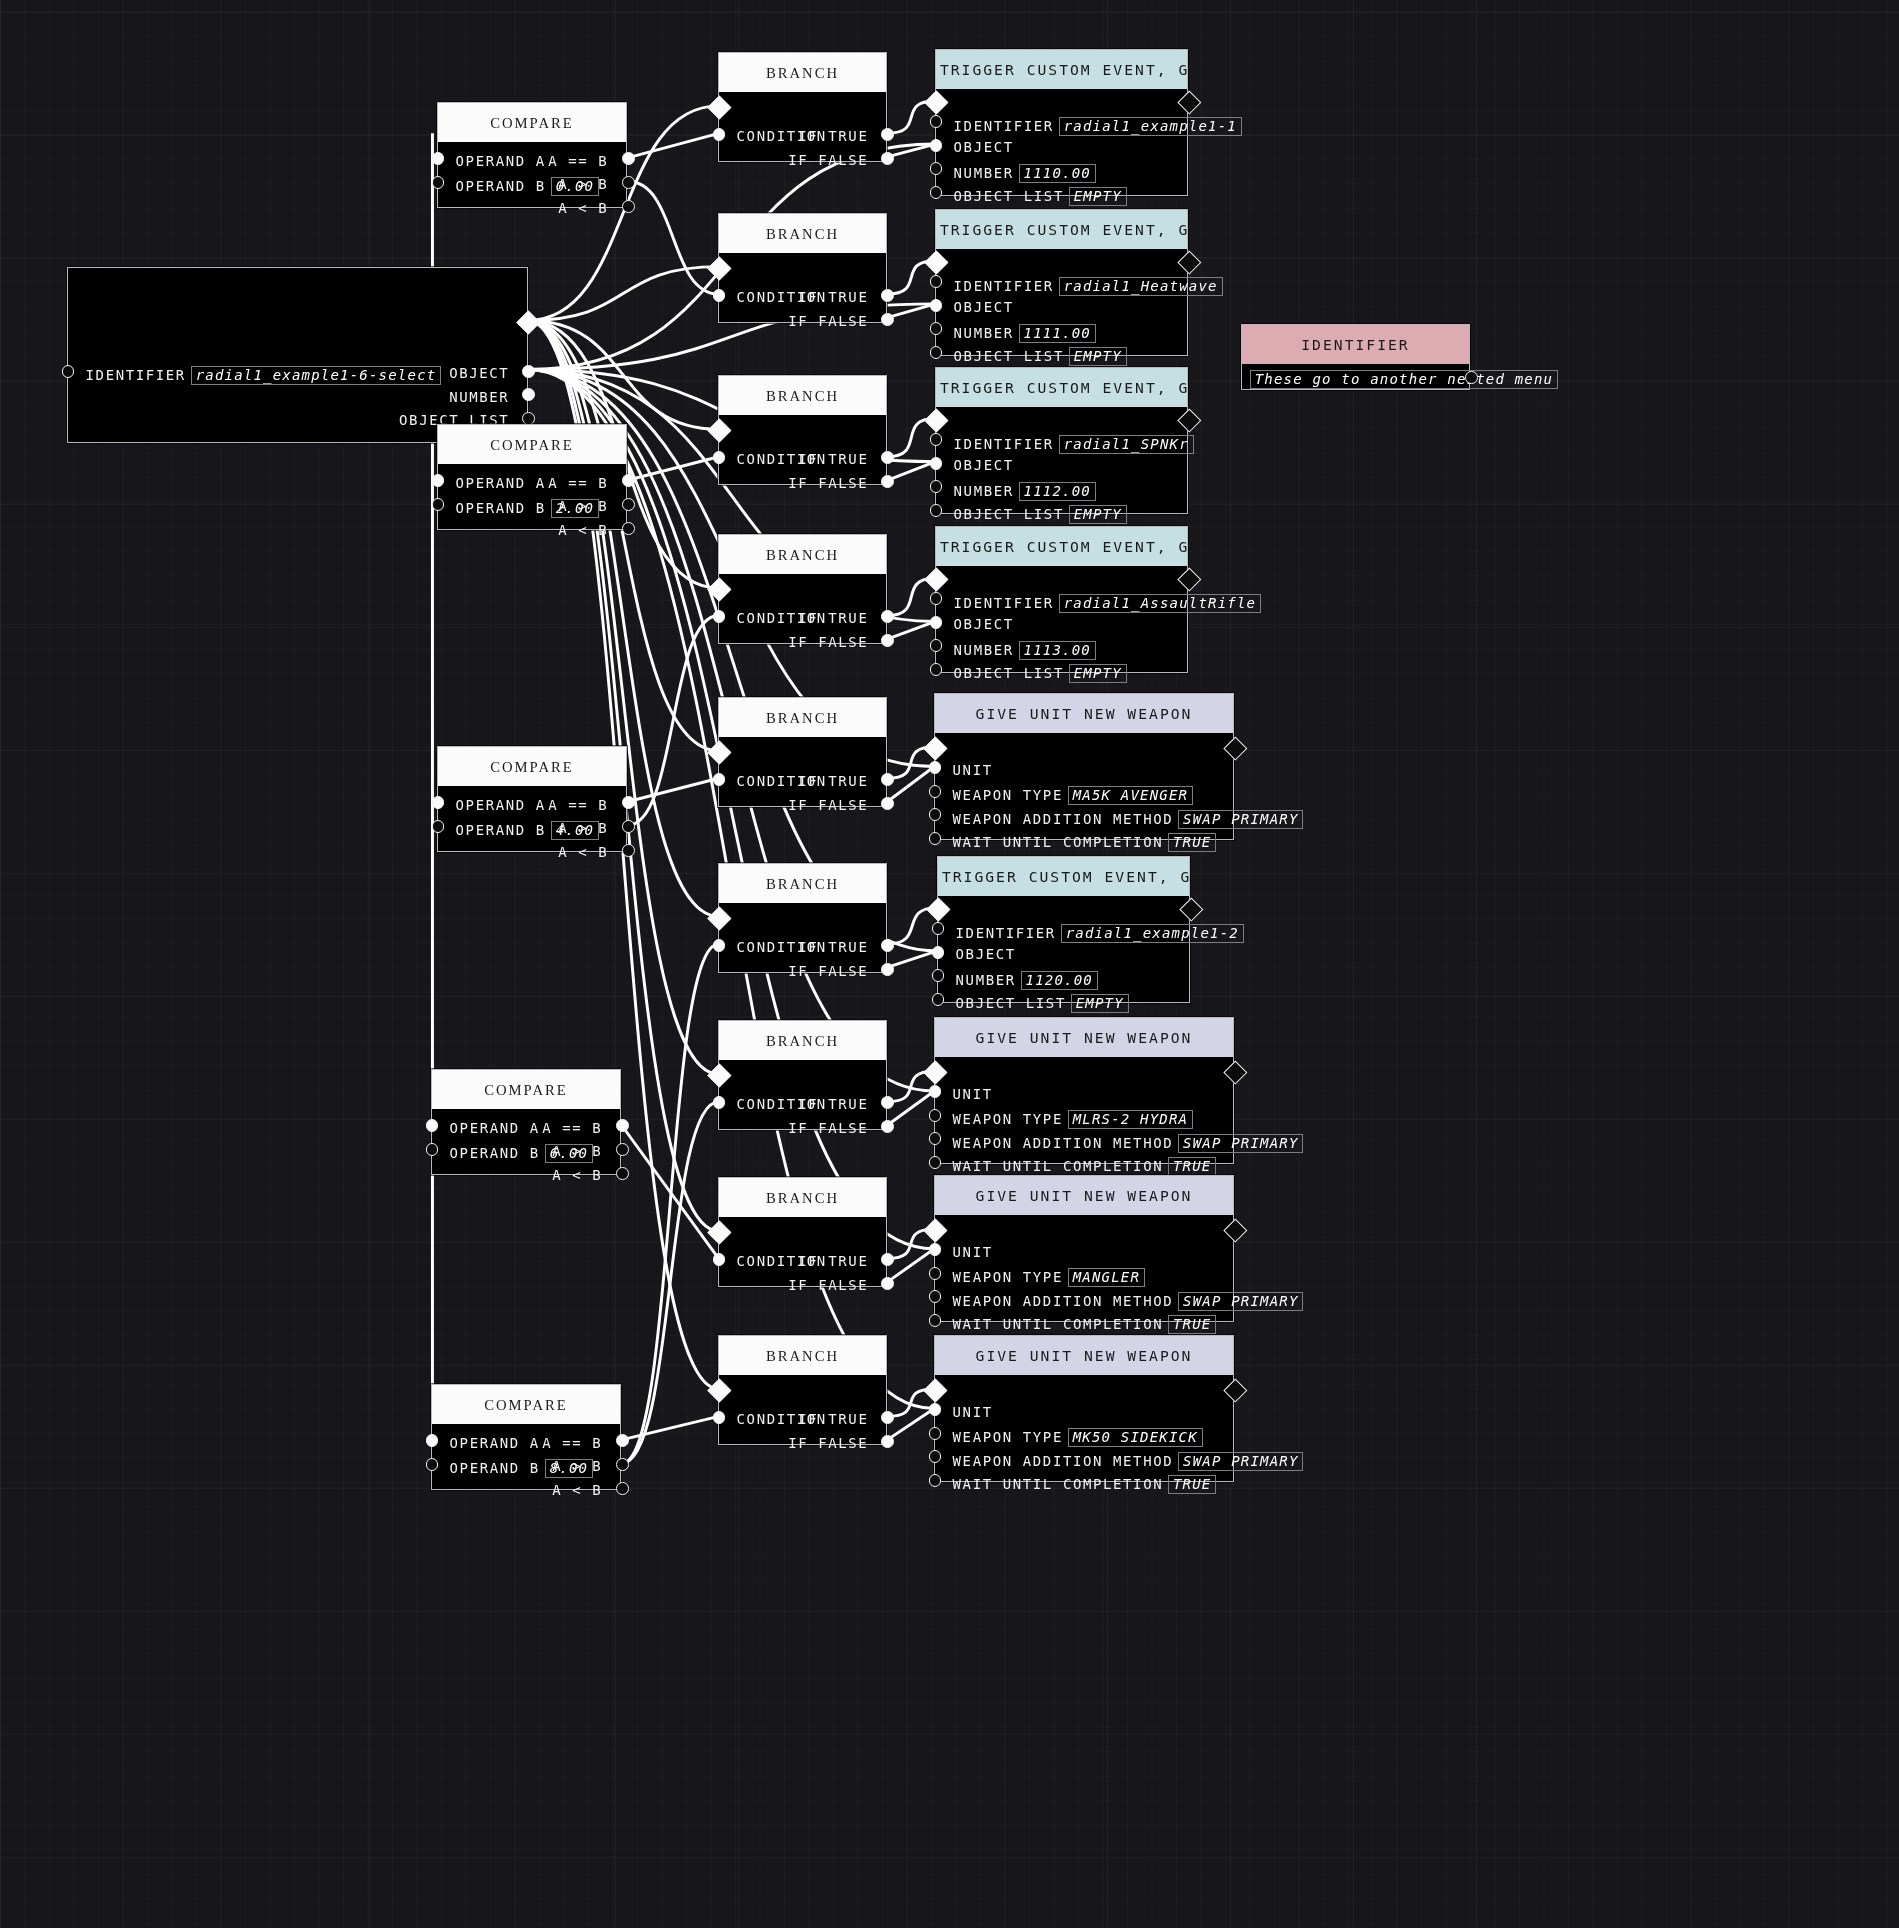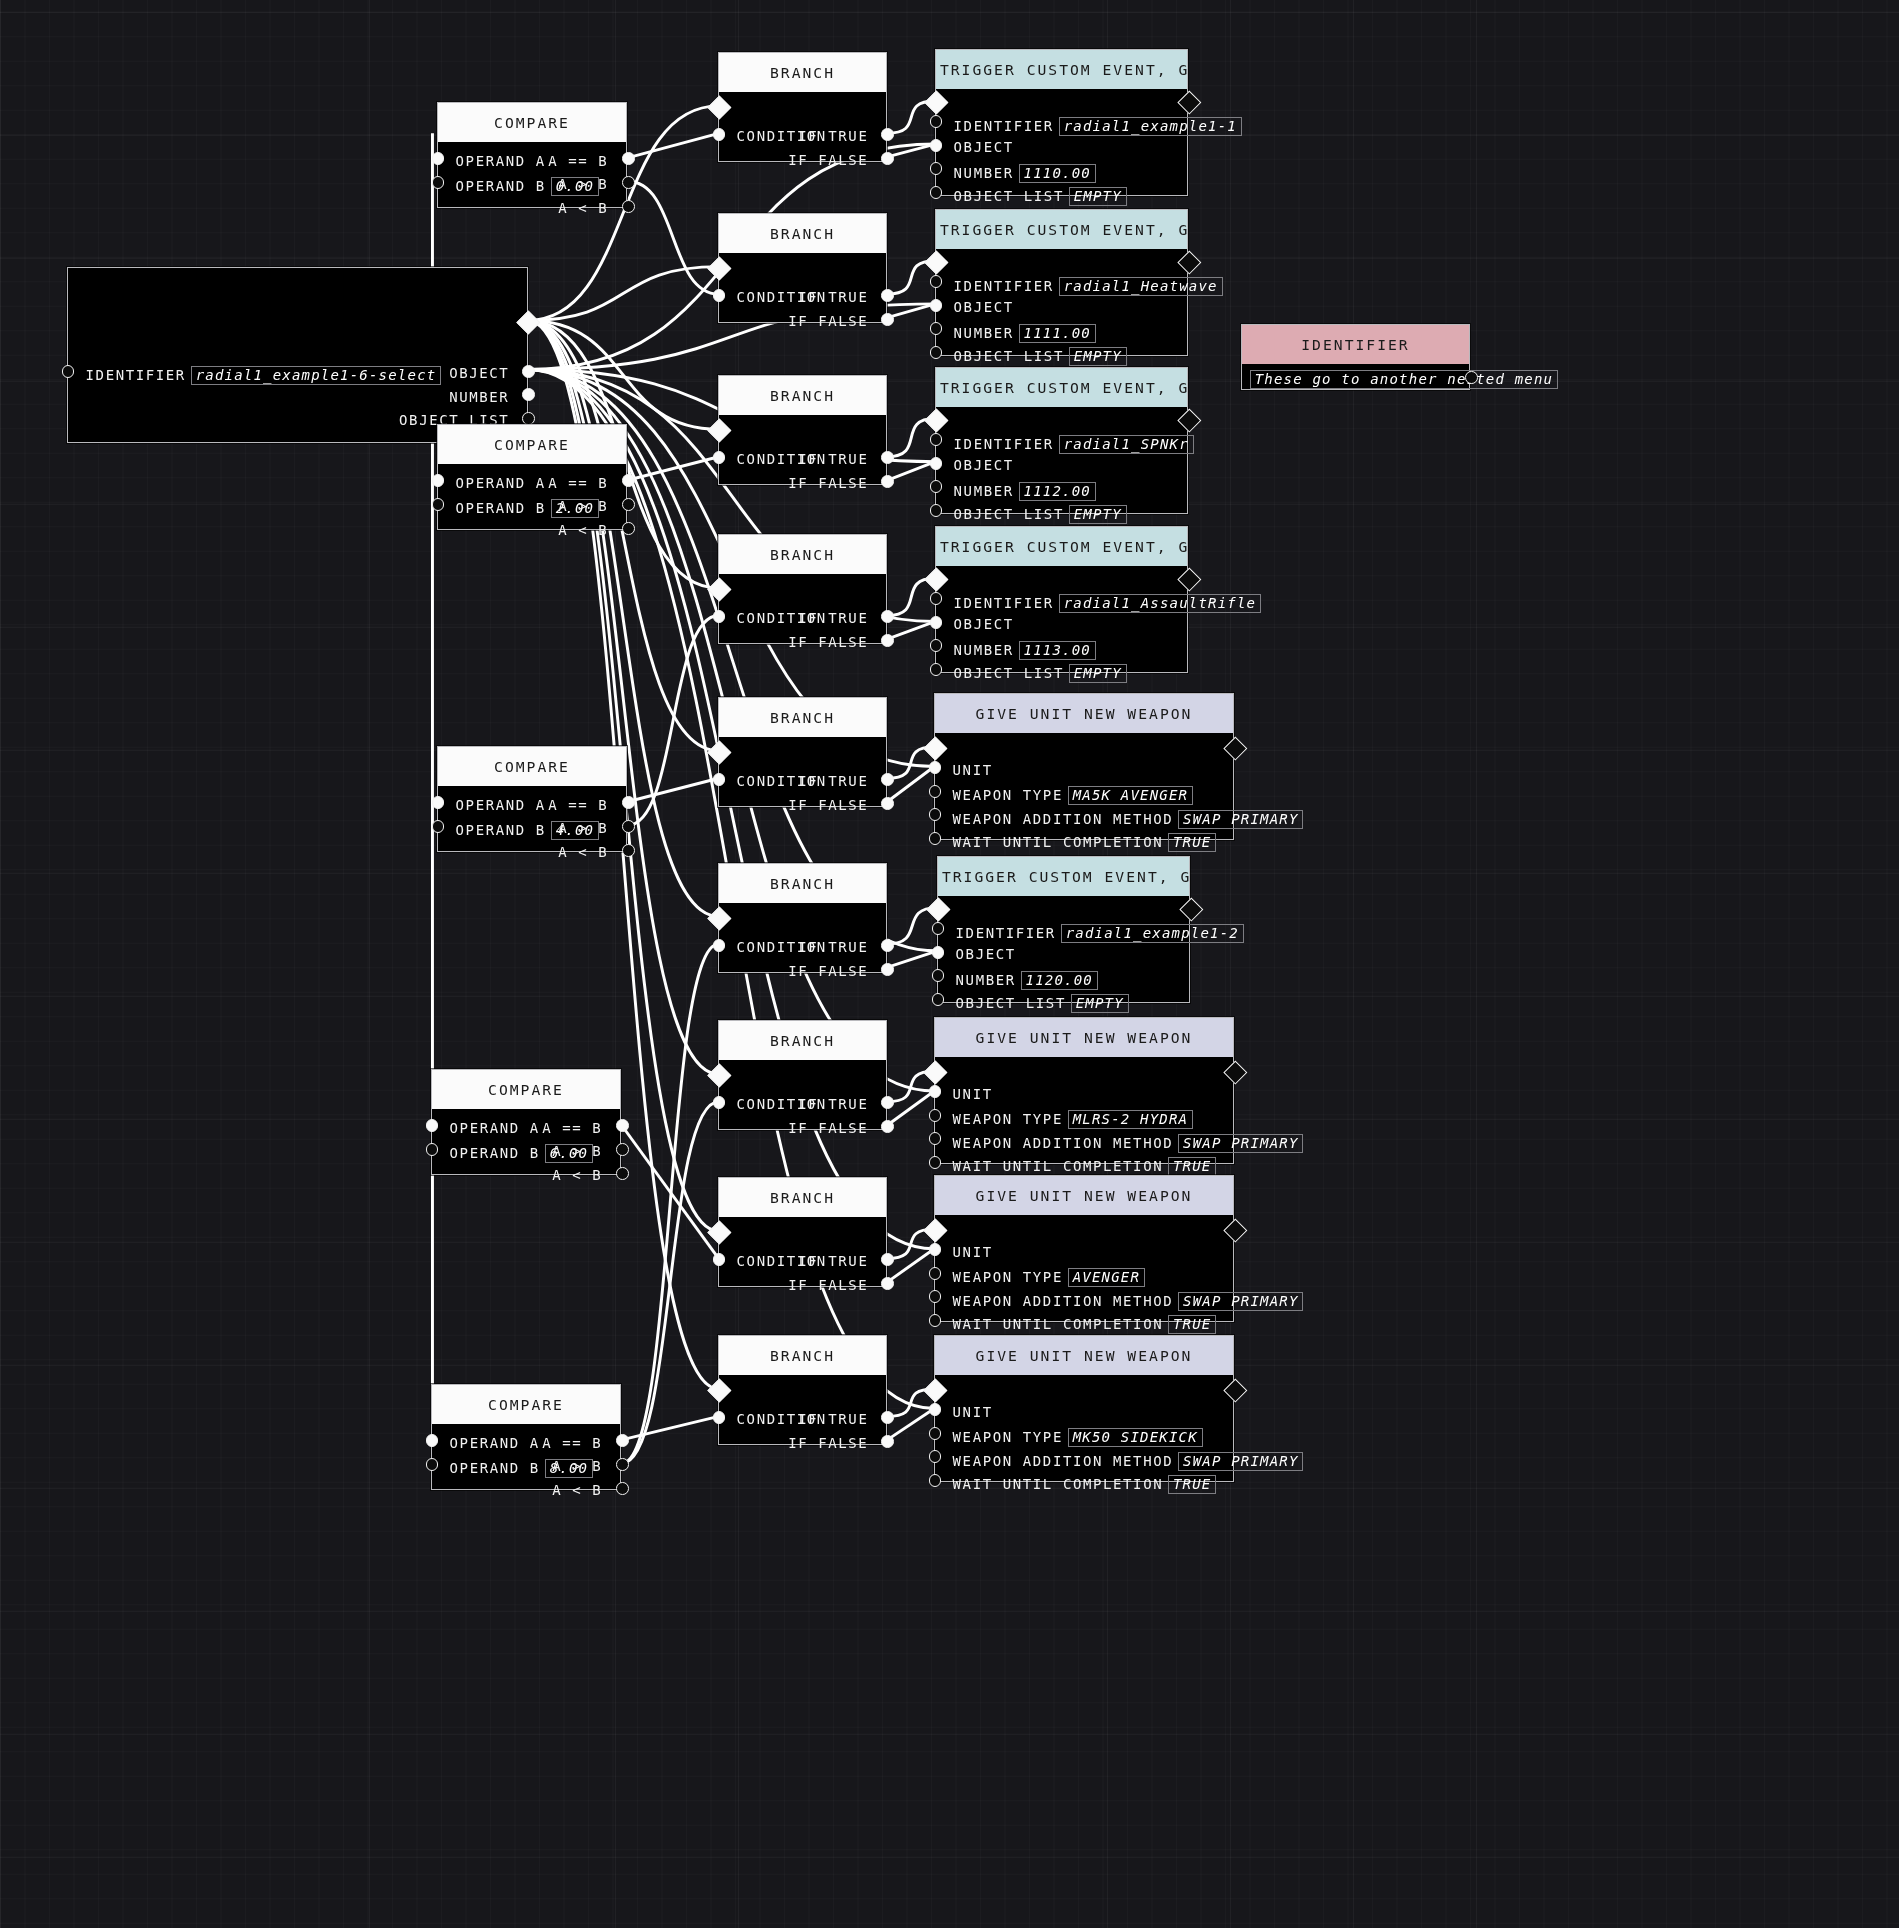--- a/index.html
+++ b/index.html
@@ -15,21 +15,21 @@
     background-size:123px 123px,123px 123px,24.5px 24.5px,24.5px 24.5px;
     background-position:0 11.8px,0 11.8px,0 11.8px,0 11.8px;
   }
   #wires{position:absolute;inset:0;pointer-events:none;}
   .node{position:absolute;box-sizing:border-box;background:#000;
         border:1px solid #b9b9bd;box-shadow:0 0 0 1px rgba(0,0,0,.6);}
   .node .hdr{box-sizing:border-box;width:100%;text-align:center;
         color:#1b1b1b;letter-spacing:2px;font-size:14.7px;line-height:1;
         padding:12.7px 3.9px 11.8px;white-space:nowrap;overflow:hidden;}
   .hdr.blue{background:#c5dfe2;}
-  .hdr.white{background:#fbfbfb;}
+  .hdr.white{background:#fbfbfb;font-family:Liberation Serif, serif;}
   .hdr.lav{background:#d3d5e6;}
   .hdr.pink{background:#ddabb2;}
   .row{position:absolute;white-space:nowrap;color:#f2f2f2;font-size:14px;
        letter-spacing:1.6px;line-height:1;}
   .row.l{left:17.6px;}
   .row.r{right:17.6px;}
   .val{display:inline-block;font-style:italic;letter-spacing:1.2px;
        border:1px solid #7d7d82;padding:1px 3.9px 2px;margin-left:4.9px;color:#fff;}
   .pin{position:absolute;width:12.7px;height:12.7px;border-radius:50%;
        border:1.6px solid #f4f4f4;box-sizing:border-box;background:#0b0b0b;}
@@ -350,21 +350,21 @@
         <div class="pin fill" style="left: -6.4px; top: 67px;"></div>
         <div class="pin" style="left: -6.4px; top: 91px;"></div>
         <div class="pin" style="left: -6.4px; top: 114px;"></div>
         <div class="pin" style="left: -6.4px; top: 138px;"></div>
         <div class="dia fill" style="left: -8.3px; top: 46px;"></div>
         <div class="dia" style="left: 292px; top: 46px;"></div>
       </div>
       <div class="node" style="left: 934px; top: 1175px; width: 300px; height: 147px;">
         <div class="hdr lav">GIVE UNIT NEW WEAPON</div>
         <div class="row l" style="top: 69px;">UNIT</div>
-        <div class="row l" style="top: 92px;">WEAPON TYPE<span class="val">AVENGER</span></div>
+        <div class="row l" style="top: 92px;">WEAPON TYPE<span class="val">MANGLER</span></div>
         <div class="row l" style="top: 116px;">WEAPON ADDITION METHOD<span class="val">SWAP PRIMARY</span></div>
         <div class="row l" style="top: 139px;">WAIT UNTIL COMPLETION<span class="val">TRUE</span></div>
         <div class="pin fill" style="left: -6.4px; top: 67px;"></div>
         <div class="pin" style="left: -6.4px; top: 91px;"></div>
         <div class="pin" style="left: -6.4px; top: 114px;"></div>
         <div class="pin" style="left: -6.4px; top: 138px;"></div>
         <div class="dia fill" style="left: -8.3px; top: 46px;"></div>
         <div class="dia" style="left: 292px; top: 46px;"></div>
       </div>
       <div class="node" style="left: 934px; top: 1335px; width: 300px; height: 147px;">

